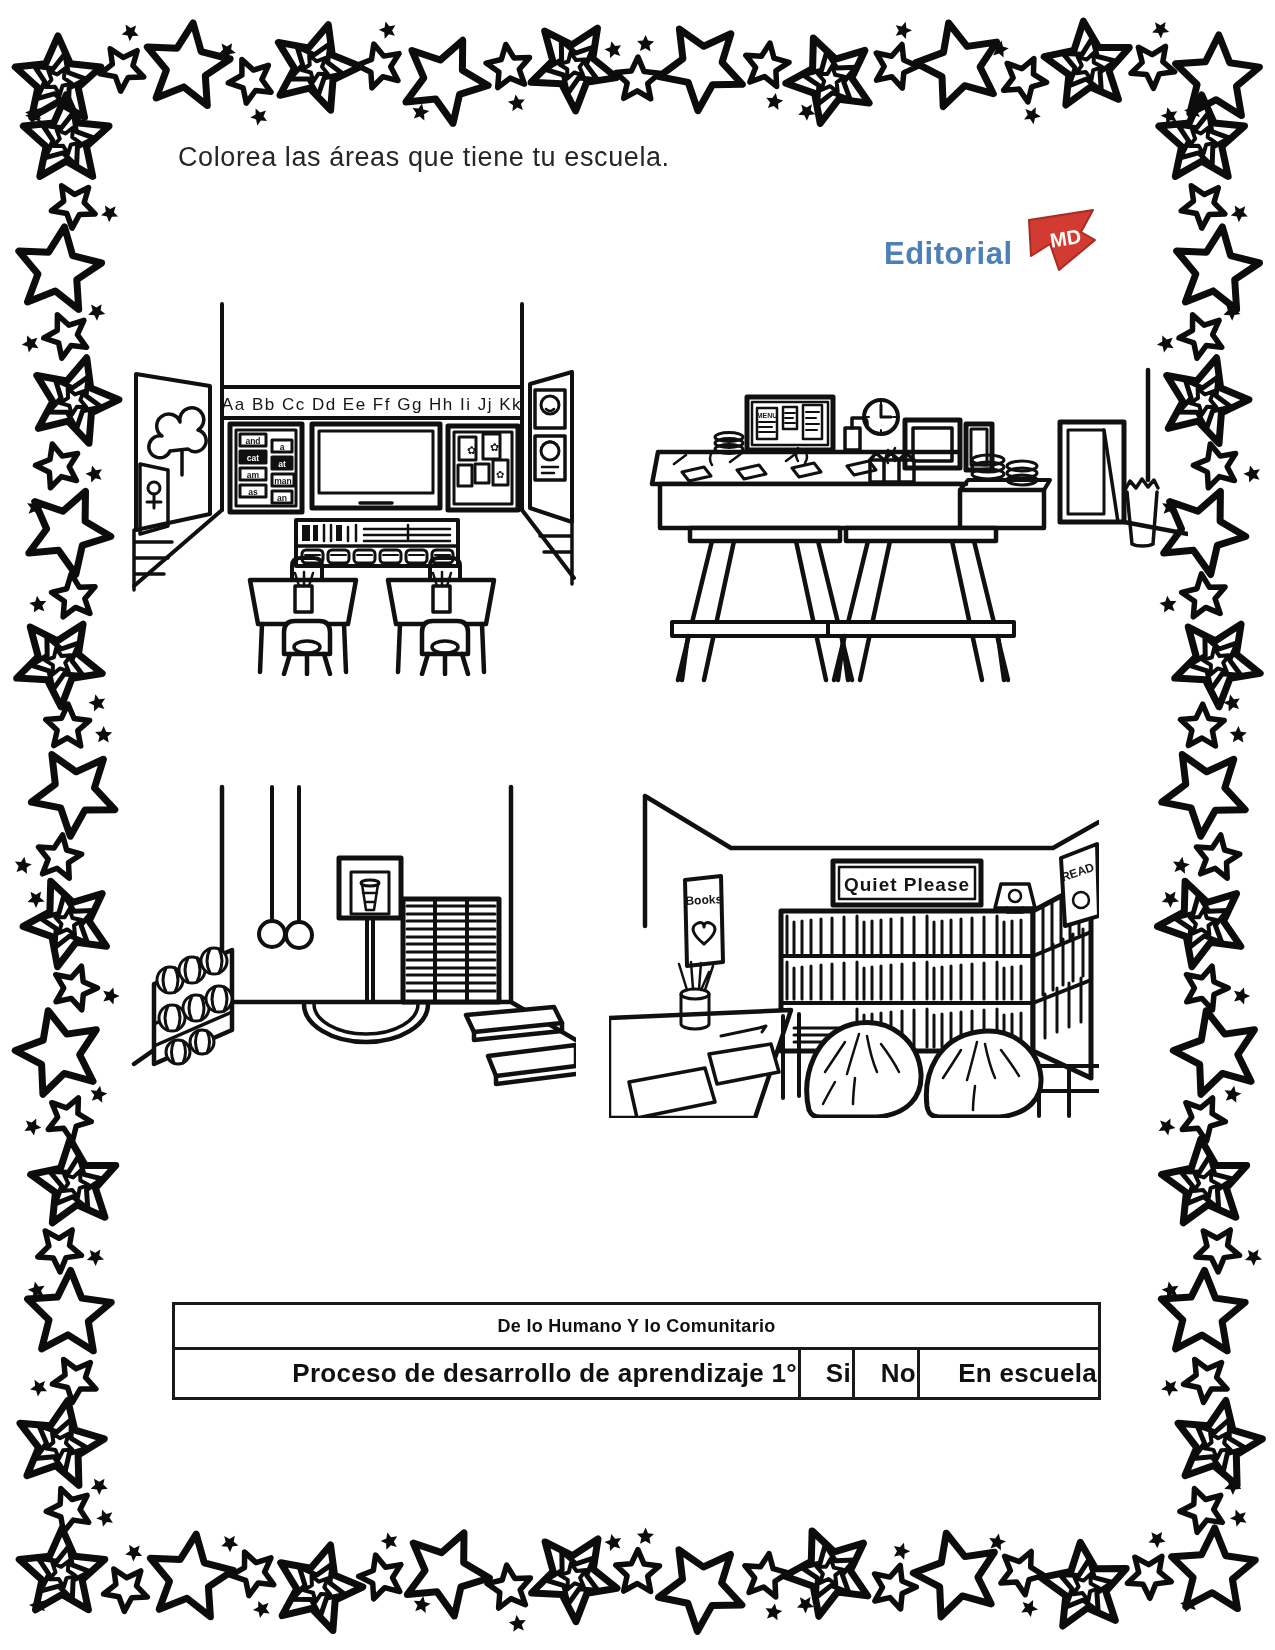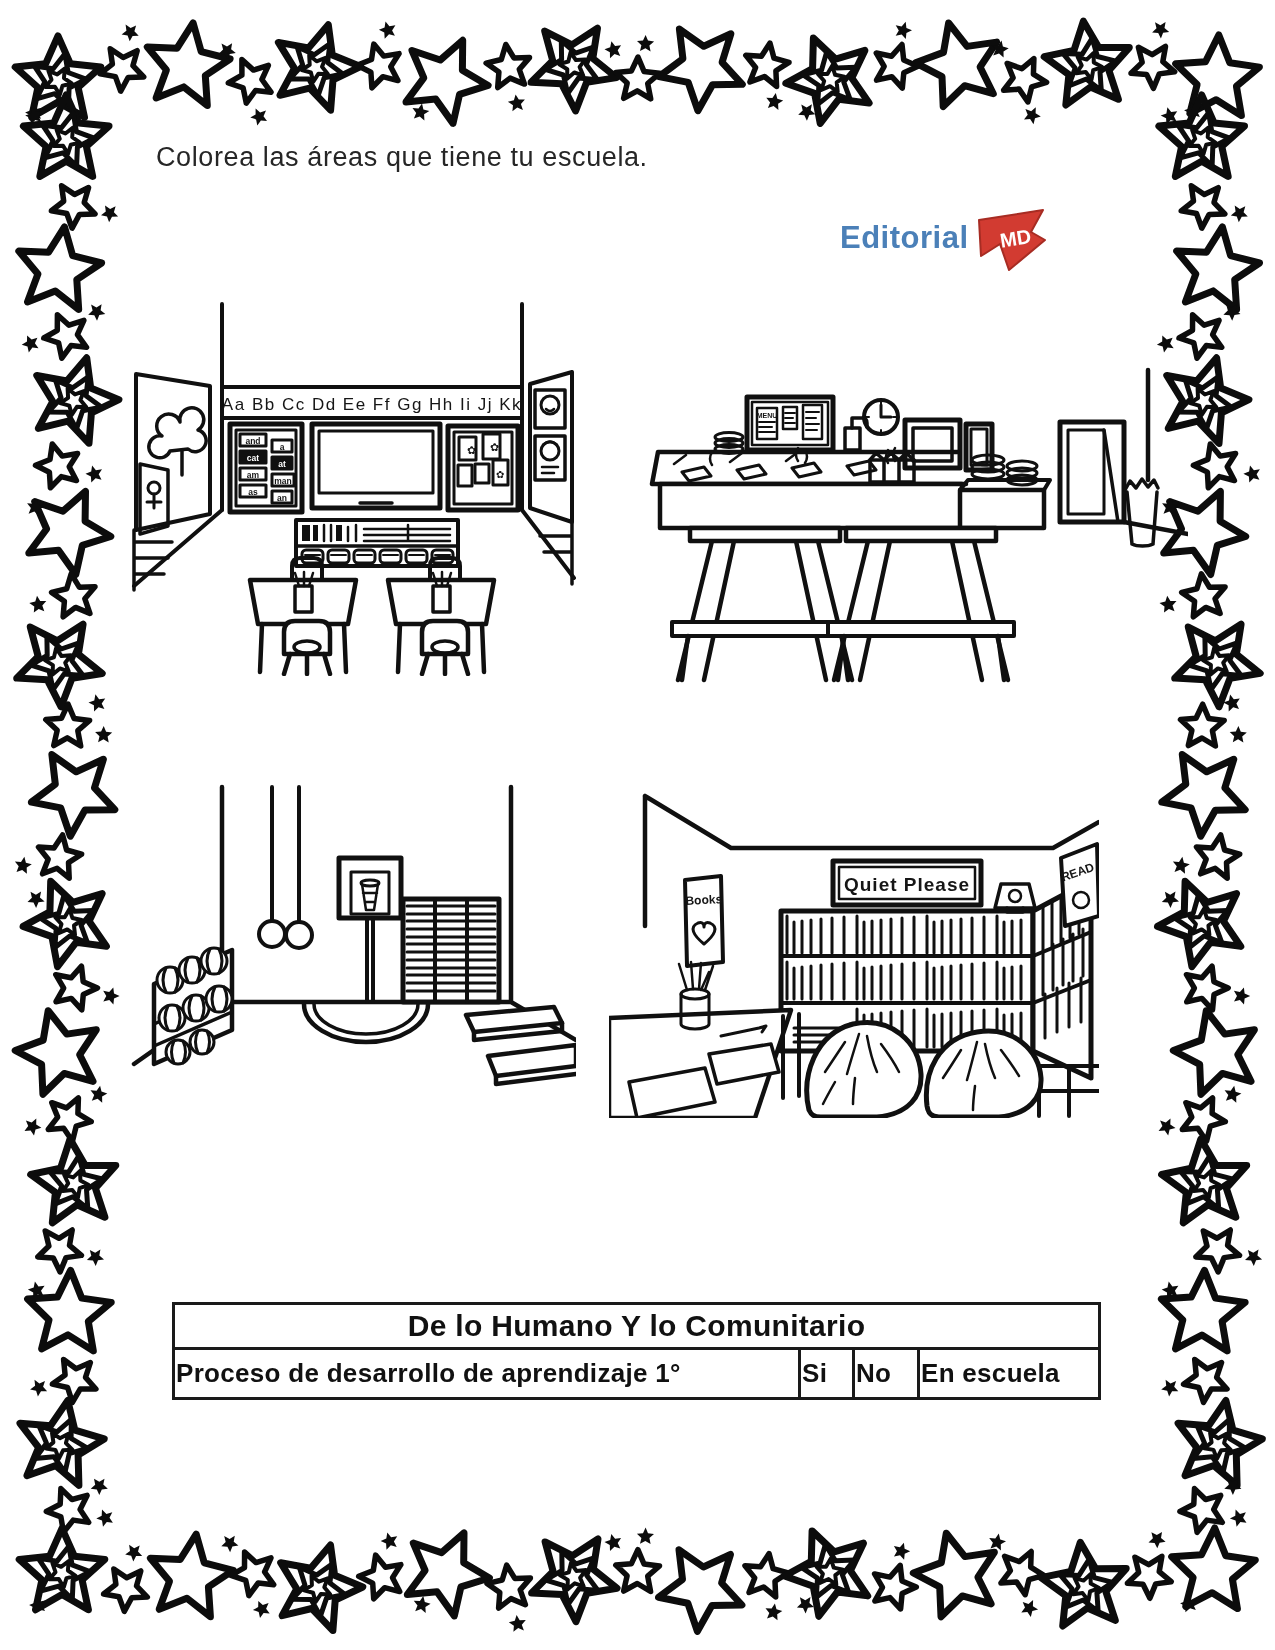--- a/index.html
+++ b/index.html
@@ -1,29 +1,29 @@
 <!DOCTYPE html>
 <html><head>
 <meta charset="utf-8">
 <style>
   html,body{margin:0;padding:0}
   body{width:1275px;height:1650px;background:#fff;position:relative;overflow:hidden;
        font-family:"Liberation Sans",sans-serif;color:#161616}
   svg{display:block}
   svg text{font-family:"Liberation Sans",sans-serif}
   #star-border{position:absolute;left:0;top:0;pointer-events:none}
-  .page-title{position:absolute;left:156px;top:142px;font-size:27px;letter-spacing:.6px;color:#262626}
-  .logo{position:absolute;left:840px;top:206px;display:flex;align-items:flex-start;gap:4px}
+  .page-title{position:absolute;left:178px;top:142px;font-size:27px;letter-spacing:.6px;color:#262626}
+  .logo{position:absolute;left:884px;top:206px;display:flex;align-items:flex-end;gap:10px}
   .logo-text{font-size:31px;font-weight:bold;color:#4b80b8;letter-spacing:.5px;padding-top:14px}
   .fig{position:absolute}
   table.assess{position:absolute;left:172px;top:1302px;width:926px;border-collapse:collapse;
        table-layout:fixed;color:#111}
   table.assess td{border:3px solid #1a1a1a;background:#fff}
-  .t-title{font-size:30px;font-weight:bold;text-align:center;height:40px;letter-spacing:.3px}
-  .t-head{font-size:26px;font-weight:bold;text-align:left;height:45px;letter-spacing:.3px}
+  .t-title{font-size:18px;font-weight:bold;text-align:center;height:40px;letter-spacing:.3px}
+  .t-head{font-size:26px;font-weight:bold;text-align:right;height:45px;letter-spacing:.3px}
   .t-crit{font-size:22.5px;line-height:32px;padding:4px 6px 8px 10px;white-space:pre-line;vertical-align:top}
 </style>
 </head>
 <body>
 
 <svg id="star-border" width="1275" height="1650" viewBox="0 0 1275 1650">
     <path d="M58.0 35.9L70.4 63.8L100.8 67.0L78.1 87.5L84.5 117.3L58.0 102.1L31.6 117.3L37.9 87.5L15.2 67.0L45.6 63.8Z" fill="none" stroke="#0c0c0c" stroke-width="7" stroke-linejoin="round" stroke-linecap="round"></path>
     <path d="M64.9 53.8L68.1 72.5L86.0 79.1L69.1 88.0L68.4 107.0L54.8 93.7L36.5 98.8L44.9 81.8L34.4 66.0L53.2 68.7Z" fill="none" stroke="#0c0c0c" stroke-width="5" stroke-linejoin="round" stroke-linecap="round"></path>
     <path d="M64.7 68.6L64.0 78.1L71.8 83.5L62.5 85.7L59.8 94.8L54.9 86.7L45.4 86.9L51.5 79.7L48.4 70.8L57.2 74.4Z" fill="none" stroke="#0c0c0c" stroke-width="4" stroke-linejoin="round" stroke-linecap="round"></path>
     <path d="M41.6 108.1L38.3 113.2L41.0 118.7L35.1 117.1L30.8 121.4L30.5 115.3L25.1 112.5L30.8 110.3L31.8 104.3L35.6 109.0Z" fill="#0c0c0c"></path>

